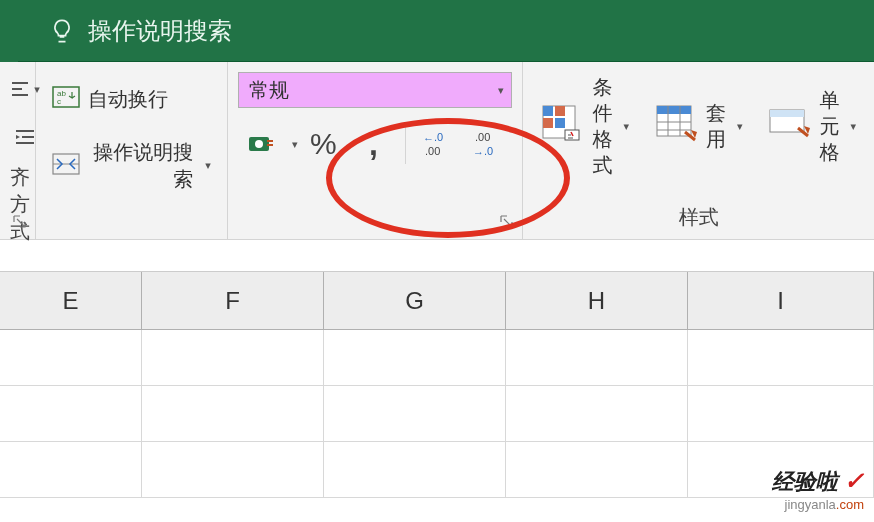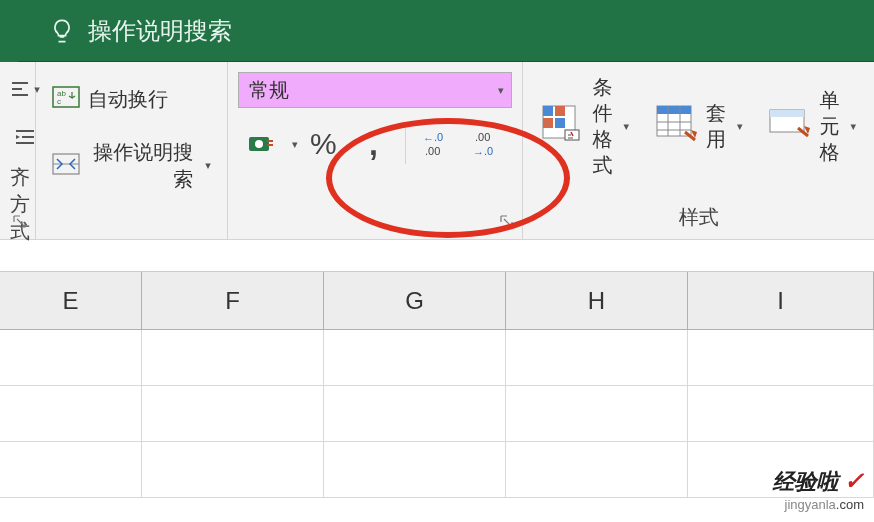--- a/index.html
+++ b/index.html
@@ -41,24 +41,24 @@
     
     .formula-bar { height: 32px; border-bottom: 1px solid #ccc; background: #fff; }
     
     .sheet { display: flex; flex-direction: column; }
     .col-headers { display: flex; height: 58px; background: #e8e8e8; border-bottom: 1px solid #b0b0b0; }
     .col-header { border-right: 1px solid #b0b0b0; display: flex; align-items: center; justify-content: center; font-size: 24px; color: #333; background: #ededed; }
     .row { display: flex; height: 56px; border-bottom: 1px solid #d8d8d8; }
     .cell { border-right: 1px solid #d8d8d8; }
     
     .watermark { position: absolute; right: 10px; bottom: 10px; text-align: right; }
-    .wm-top { font-size: 22px; font-weight: bold; font-style: italic; color: #222; font-family: Liberation Serif, serif; }
+    .wm-top { font-size: 22px; font-weight: bold; font-style: italic; color: #222; }
     .wm-check { color: #d42020; font-size: 24px; font-weight: bold; }
     .wm-bottom { font-size: 13px; color: #888; }
-    .wm-red { color: #404040; margin-top: 41px; }
+    .wm-red { color: #c2410c; margin-top: 41px; }
     
     .icon-svg { display: block; }
   </style>
 </head>
 <body>
 
 <div class="title-bar">
   <div class="title-cut"></div>
   <span class="bulb-icon">
     <svg class="icon-svg" width="28" height="28" viewBox="0 0 24 24" fill="none" stroke="#e8f5ee" stroke-width="1.5">

